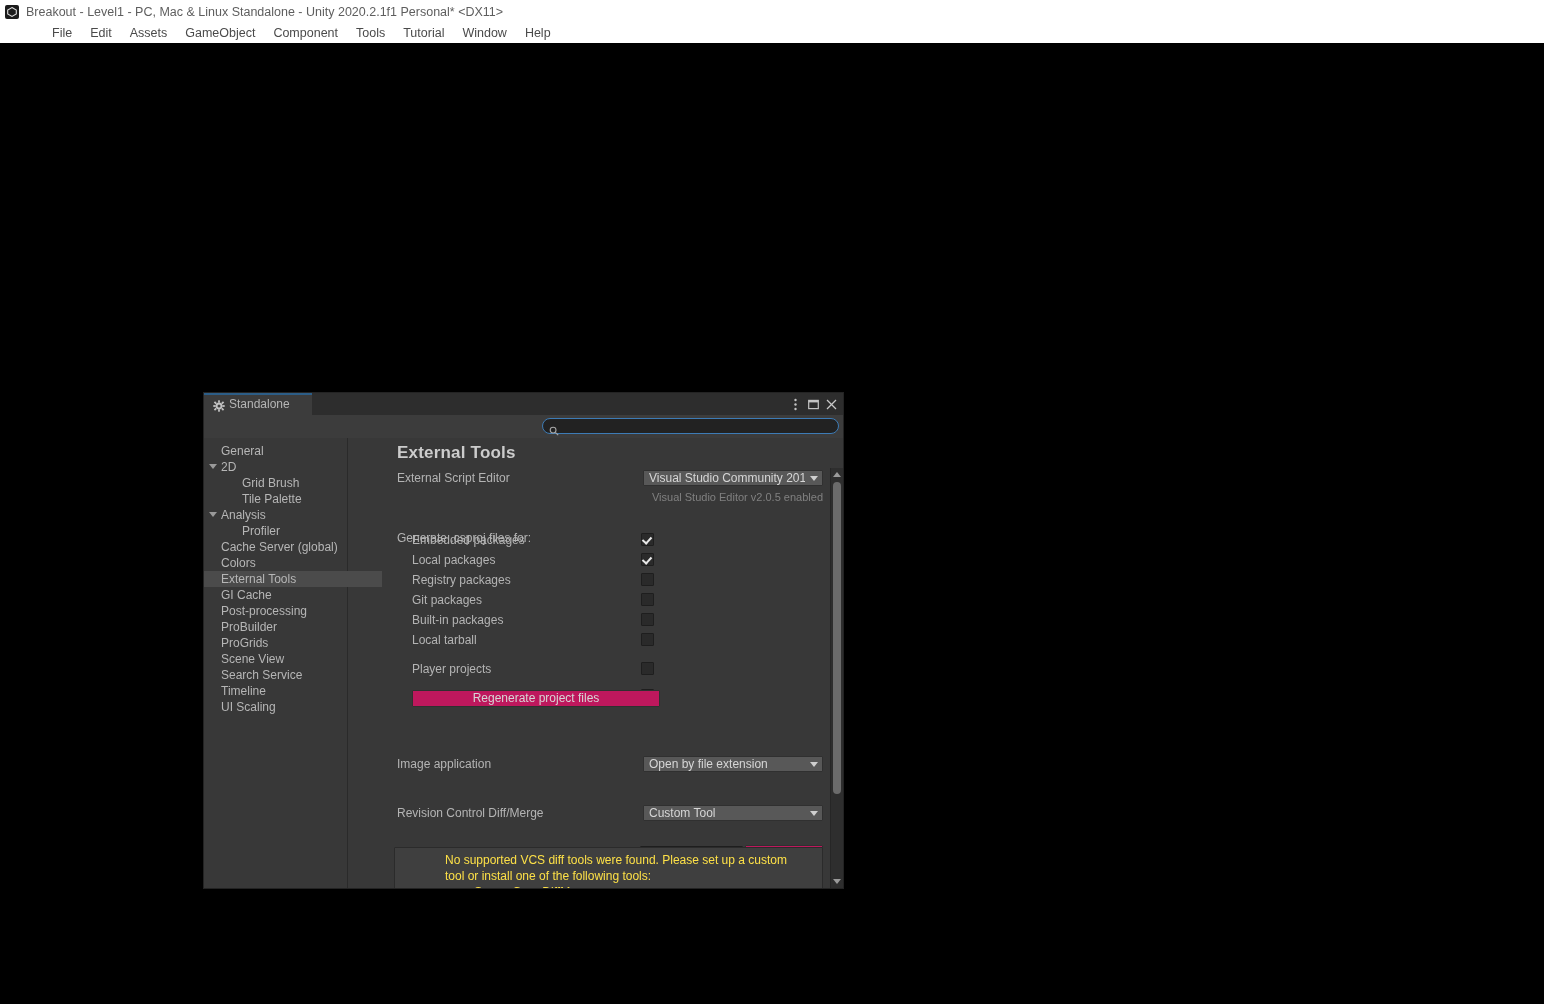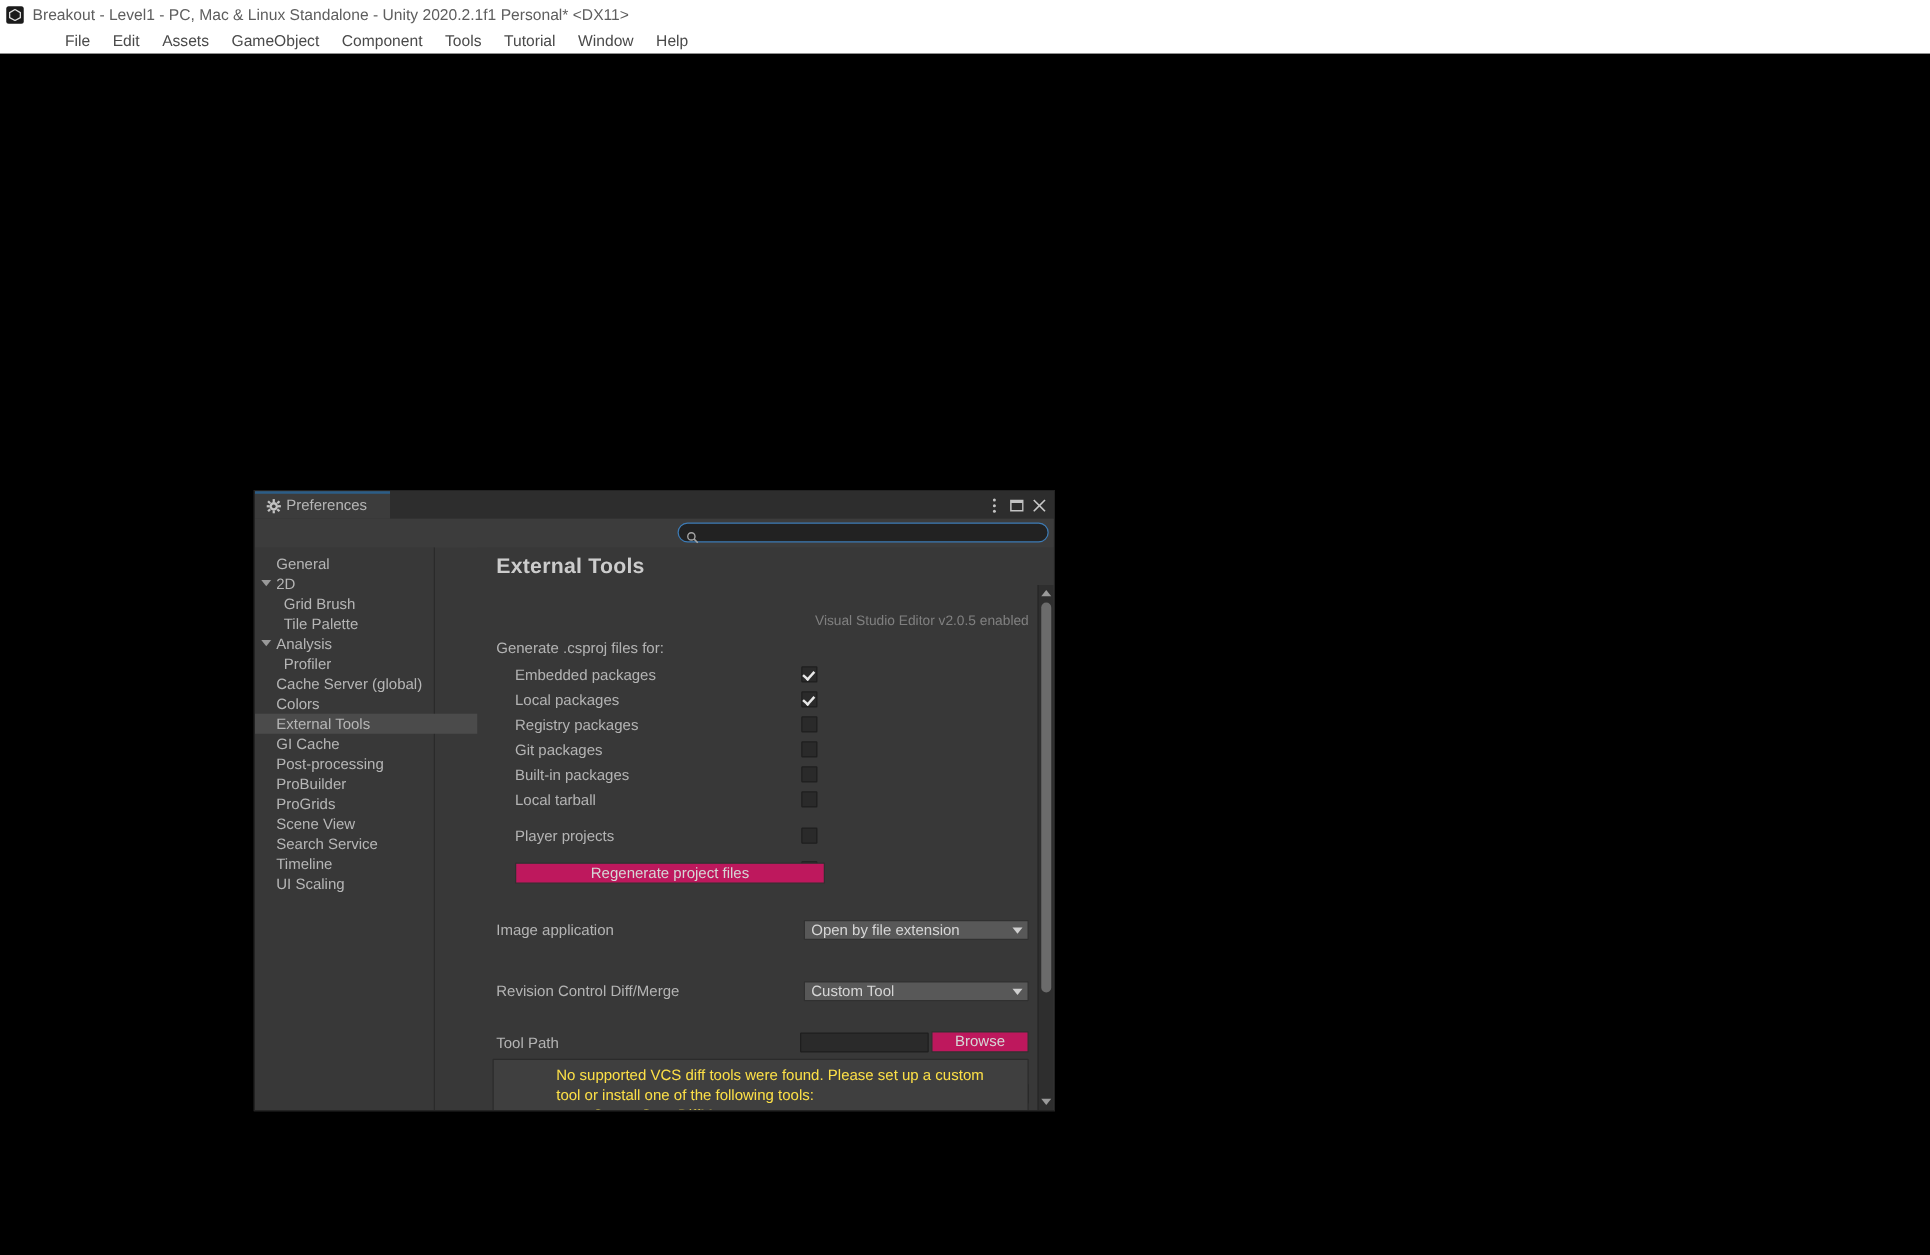--- a/index.html
+++ b/index.html
@@ -83,21 +83,21 @@
   .sidebar {
     position:absolute; left:0; top:0; width:144px; height:450px;
     background:#383838; border-right:1px solid #2a2a2a; box-sizing:border-box;
   }
   .tree { position:absolute; left:0; top:5px; width:178px; }
   .tree-row {
     position:relative; height:16px; line-height:16px; font-size:12px;
     color:#b6b6b6; white-space:nowrap; cursor:default; padding-left:17px;
   }
   .tree-row.indent1 { padding-left:17px; }
-  .tree-row.indent2 { padding-left:23px; }
+  .tree-row.indent2 { padding-left:38px; }
   .tree-row.selected { background:#4b4b4b; }
   .tree-row .tri {
     position:absolute; left:5px; top:5px; width:0; height:0;
     border-left:4px solid transparent; border-right:4px solid transparent;
     border-top:5px solid #9a9a9a;
   }
 
   .content {
     position:absolute; left:178px; top:0; width:461px; height:450px;
     background:#383838; overflow:hidden;
@@ -232,21 +232,21 @@
               <rect x="0.3" y="5.1" width="2.4" height="1.8"></rect>
               <rect x="9.3" y="5.1" width="2.4" height="1.8"></rect>
               <rect x="1.4" y="1.6" width="1.8" height="2.4" transform="rotate(-45 2.3 2.8)"></rect>
               <rect x="8.8" y="8.0" width="1.8" height="2.4" transform="rotate(-45 9.7 9.2)"></rect>
               <rect x="8.8" y="1.6" width="1.8" height="2.4" transform="rotate(45 9.7 2.8)"></rect>
               <rect x="1.4" y="8.0" width="1.8" height="2.4" transform="rotate(45 2.3 9.2)"></rect>
             </g>
             <circle cx="6" cy="6" r="1.5" fill="#3c3c3c"></circle>
           </svg>
         </div>
-        <div class="tab-label">Preferences</div>
+        <div class="tab-label">Standalone</div>
       </div>
 
       <div class="win-ctrls">
         <div class="win-btn">
           <svg width="3" height="13" viewBox="0 0 3 13">
             <circle cx="1.5" cy="2" r="1.2" fill="#c3c3c3"></circle>
             <circle cx="1.5" cy="6.5" r="1.2" fill="#c3c3c3"></circle>
             <circle cx="1.5" cy="11" r="1.2" fill="#c3c3c3"></circle>
           </svg>
         </div>
@@ -299,20 +299,27 @@
             <div class="tree-row indent1"><span>Timeline</span></div>
             <div class="tree-row indent1"><span>UI Scaling</span></div>
           </div>
       </div>
 
       <div class="content">
         <div class="content-title">External Tools</div>
 
         <div class="pane">
 
+          <div class="row" style="top:0;">
+            <div class="row-label">External Script Editor</div>
+            <div class="dropdown" style="left:261px; top:2px; width:180px;">
+              <div class="dd-text" style="width:156px;">Visual Studio Community 201</div>
+              <div class="dd-arrow"></div>
+            </div>
+          </div>
           <div class="hint" style="left:241px; top:22px; width:200px;">Visual Studio Editor v2.0.5 enabled</div>
 
           <div class="row" style="top:40px;">
             <div class="row-label">Generate .csproj files for:</div>
           </div>
 
           <div id="csproj-list">
               <div class="row" style="position: absolute; left: 0px; width: 447px; top: 62px;">
                 <div class="row-label sub">Embedded packages</div>
                 <div class="cbox on" style="left: 259px; top: 3px;"></div>

